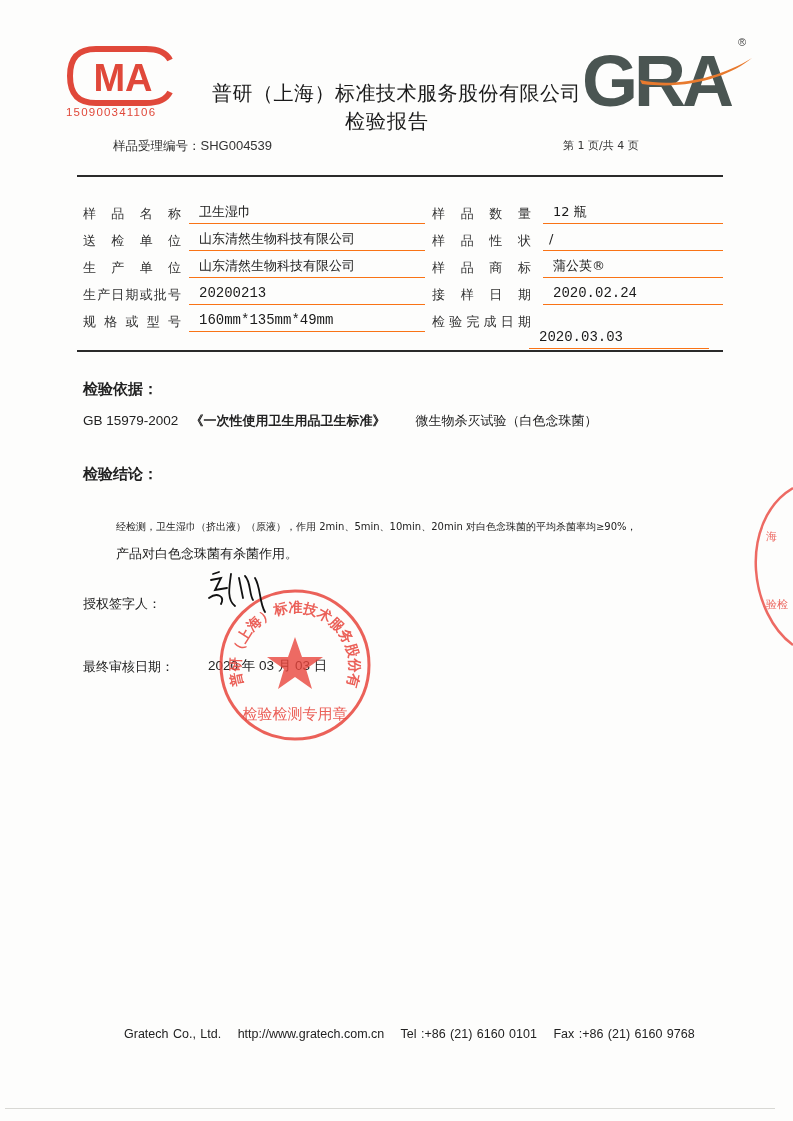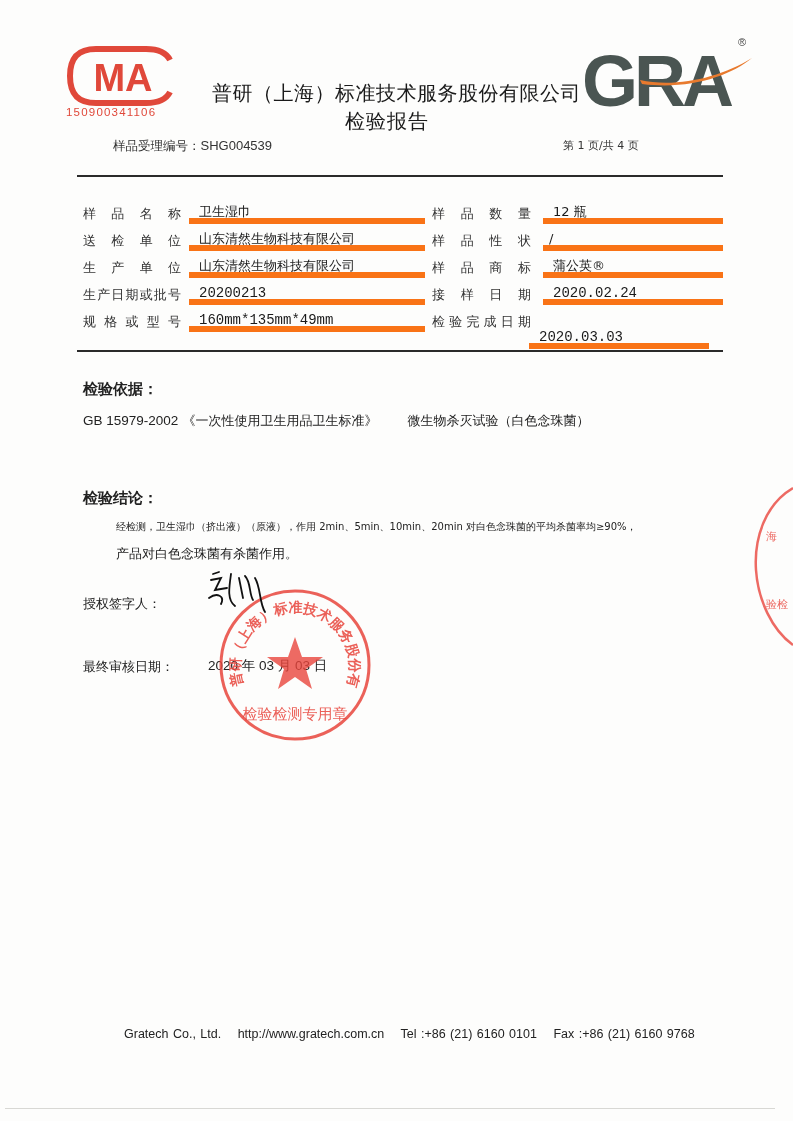--- a/index.html
+++ b/index.html
@@ -14,21 +14,21 @@
   .cma { left: 66px; top: 46px; width: 110px; height: 60px; }
   .cma-num { left: 66px; top: 106px; font-size: 11.5px; color: #e0483a; letter-spacing: 1.2px; font-family: "Liberation Sans", sans-serif; }
   .company-title { left: 212px; top: 80px; font-size: 20px; color: #1a1a1a; letter-spacing: 0.5px; }
   .report-title { left: 345px; top: 108px; font-size: 20px; letter-spacing: 1px; }
   .gra { left: 580px; top: 36px; width: 175px; height: 80px; }
   .sample-no { left: 113px; top: 138px; font-size: 12.5px; color: #333; }
   .sample-no .v { font-family: "Liberation Sans", sans-serif; font-size: 13px; }
   .page-no { left: 563px; top: 138px; font-size: 11px; color: #333; }
   .rule { left: 77px; height: 2px; background: #2a2a2a; }
   .lbl { position: absolute; font-size: 13px; color: #333; display: flex; justify-content: space-between; }
-  .val { position: absolute; font-size: 13px; border-bottom: 6px solid #f97316; height: 24px; line-height: 24px; padding-left: 10px; box-sizing: border-box; }
+  .val { position: absolute; font-size: 13px; border-bottom: 1px solid #f97316; height: 24px; line-height: 24px; padding-left: 10px; box-sizing: border-box; }
   .val.num { font-family: Liberation Mono, monospace; font-size: 14px; }
   .section-h { font-size: 15px; font-weight: bold; color: #222; }
   .body-t { font-size: 13px; color: #222; }
   .lat { font-family: "Liberation Sans", sans-serif; font-size: 13.5px; }
   .footer { left: 124px; top: 1027px; font-family: "Liberation Sans", sans-serif; font-size: 12.5px; color: #222; word-spacing: 1px; }
   .footer span { margin-right: 12px; }
   .bottom-line { left: 5px; top: 1108px; width: 770px; height: 1px; background: #d8d8d4; }
 </style>
 </head>
 <body>
@@ -142,25 +142,25 @@
       <span>期</span>
     </div>
   <div class="val num" style="left:529px; top:308px; width:180px;margin-top:17px;">2020.03.03</div>
 </div>
 
 <div class="abs rule" style="top:350px; width:646px;"></div>
 
 <div class="abs section-h" style="left:83px; top:380px;">检验依据：</div>
 <div class="abs body-t" style="left:83px; top:412px;">
   <span class="lat">GB 15979-2002</span>
-  <span style="margin-left:0;">《一次性使用卫生用品卫生标准》</span>
+  <span style="margin-left:8px;font-weight:bold;">《一次性使用卫生用品卫生标准》</span>
   <span style="margin-left:26px;">微生物杀灭试验（白色念珠菌）</span>
 </div>
 
-<div class="abs section-h" style="left:83px; top:465px;margin-top:24px;">检验结论：</div>
+<div class="abs section-h" style="left:83px; top:465px;">检验结论：</div>
 <div class="abs body-t" style="left:116px; top:520px; font-size:10px;">经检测，卫生湿巾（挤出液）（原液），作用 2min、5min、10min、20min 对白色念珠菌的平均杀菌率均≥90%，</div>
 <div class="abs body-t" style="left:116px; top:545px;">产品对白色念珠菌有杀菌作用。</div>
 
 <div class="abs body-t" style="left:83px; top:595px;">授权签字人：</div>
 <div class="abs body-t" style="left:83px; top:658px;">最终审核日期：</div>
 <div class="abs body-t lat" style="left:208px; top:657px;">2020 年 03 月 03 日</div>
 
 <svg class="abs" style="left:215px; top:585px;" width="160" height="160" viewBox="0 0 160 160">
   <defs>
     <path id="arcTop" d="M28 100 A55 55 0 1 1 132 100"></path>

